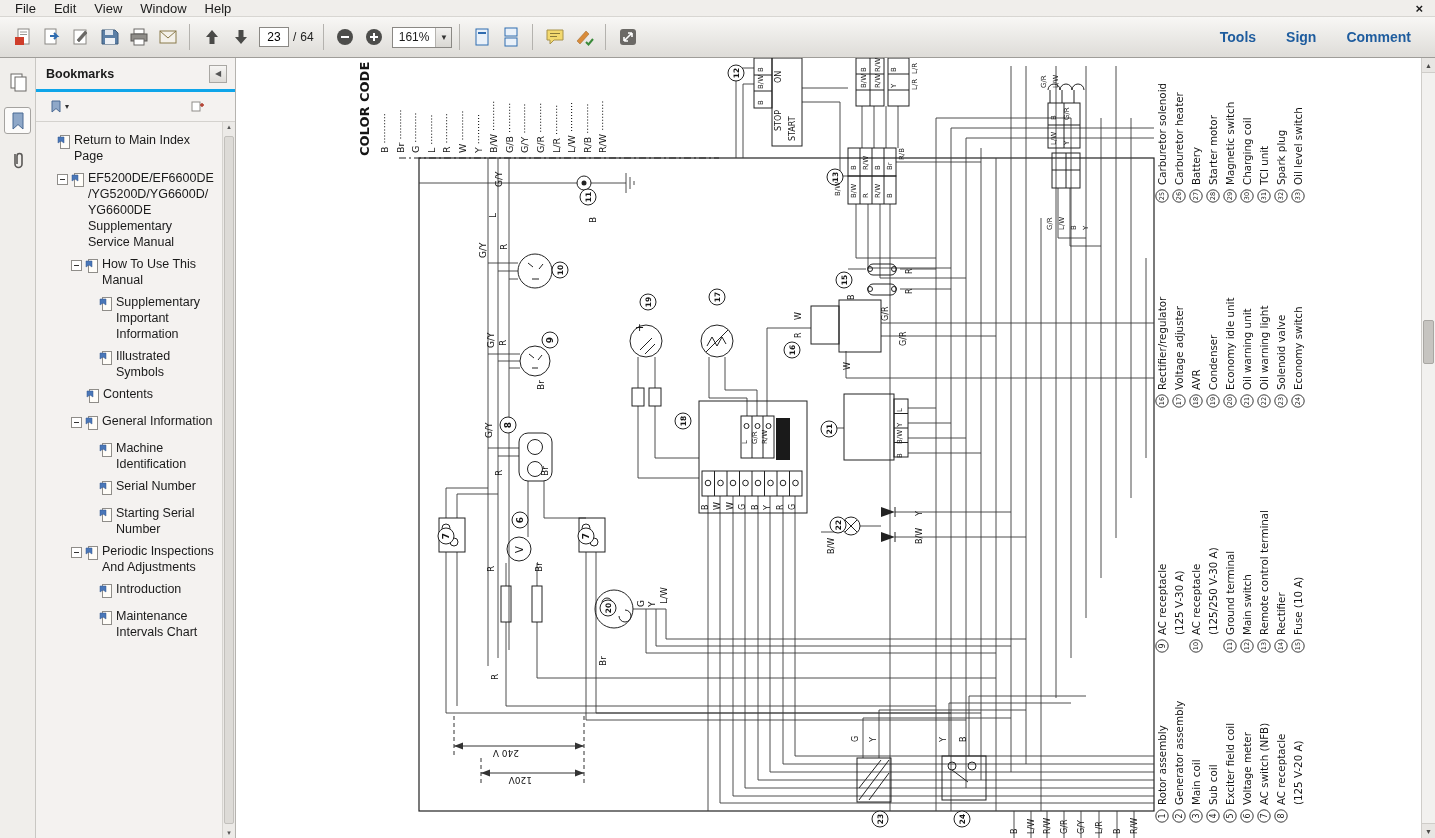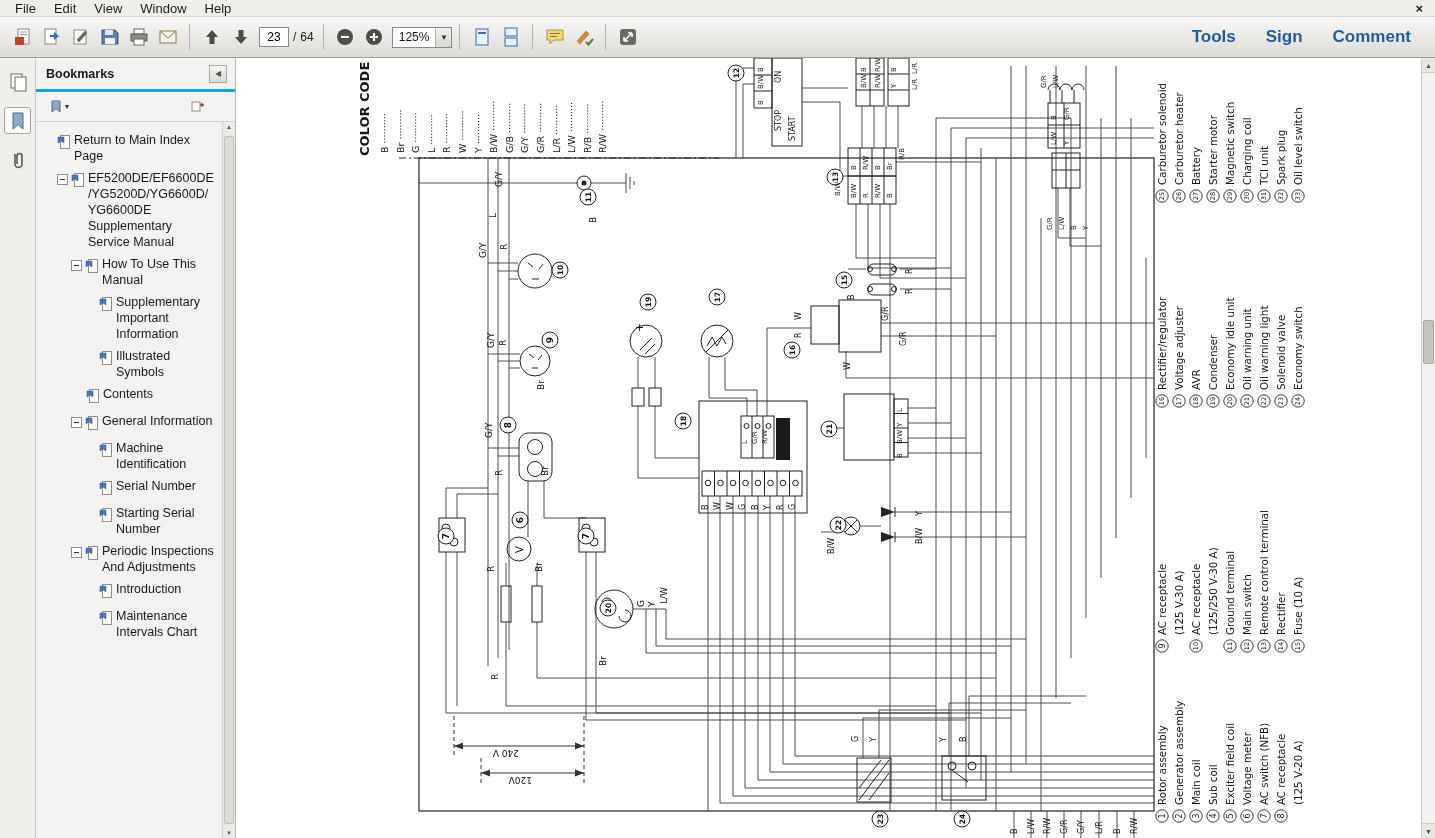--- a/index.html
+++ b/index.html
@@ -14,21 +14,21 @@
   
   .toolbar { height:41px; background:linear-gradient(#f8f7f5,#dedcd8); border-bottom:1px solid #9f9d99; display:flex; align-items:center; padding:0 8px; }
   .tbtn { width:27px; height:27px; display:flex; align-items:center; justify-content:center; border:1px solid transparent; border-radius:3px; margin:0 1px; }
   .sep { width:1px; height:26px; background:#b4b2ae; margin:0 7px; }
   .pageinput { width:30px; height:20px; border:1px solid #8a8884; background:#fff; font-size:12px; text-align:center; margin:0 4px; font-family:inherit; }
   .pagetotal { font-size:12px; color:#222; display:flex; gap:4px; margin-right:2px; }
   .zoombox { height:21px; border:1px solid #8a8884; background:#fff; display:flex; align-items:center; margin-left:3px; }
   .zoomval { padding:0 6px; font-size:12px; min-width:40px; }
   .zoomdrop { width:16px; height:100%; border-left:1px solid #b5b3af; background:linear-gradient(#f2f1ef,#d9d7d3); font-size:8px; display:flex; align-items:center; justify-content:center; color:#333; }
   .tb-links { margin-left:auto; display:flex; gap:30px; padding-right:16px; }
-  .tb-link { color:#1e5c9e; font-size:17px; font-weight:700; cursor:default; }
+  .tb-link { color:#1e5c9e; font-size:14px; font-weight:700; cursor:default; }
 
   
   .main { position:absolute; top:58px; left:0; right:0; bottom:0; display:flex; }
   .iconstrip { width:36px; background:#f0eeeb; border-right:1px solid #c9c7c3; display:flex; flex-direction:column; align-items:center; padding-top:10px; gap:12px; }
   .stripbtn { width:27px; height:27px; display:flex; align-items:center; justify-content:center; border-radius:3px; border:1px solid transparent; }
   .stripbtn.active { background:#fcfbfa; border-color:#a5a3a0; }
 
   .panel { width:200px; background:#f4f2f0; border-right:1px solid #b5b3af; position:relative; display:flex; flex-direction:column; }
   .panel-header { height:34px; display:flex; align-items:center; padding:0 8px 0 10px; font-weight:700; font-size:12.5px; border-bottom:3px solid #0ea5e9; }
   .collapse-btn { margin-left:auto; width:18px; height:18px; border:1px solid #a9a7a3; background:linear-gradient(#f6f5f3,#dddbd7); font-size:8px; display:flex; align-items:center; justify-content:center; color:#555; }
@@ -137,21 +137,21 @@
       </svg>
   </span>
   <span class="tbtn">
     <svg class="icon" width="20" height="20">
         <circle cx="10" cy="10" r="8" fill="#4d4d4b"></circle>
         <rect x="6" y="9" width="8" height="2" fill="#fff"></rect>
         <rect x="9" y="6" width="2" height="8" fill="#fff"></rect>
       </svg>
   </span>
   <span class="zoombox">
-    <span class="zoomval">125%</span>
+    <span class="zoomval">161%</span>
     <span class="zoomdrop">▼</span>
   </span>
   <span class="sep"></span>
   <span class="tbtn">
     <svg class="icon" width="20" height="20">
         <rect x="4" y="2" width="12" height="16" fill="#eaf1f9" stroke="#2f6cb0"></rect>
         <rect x="6" y="5" width="8" height="2" fill="#2f6cb0"></rect>
       </svg>
   </span>
   <span class="tbtn">

